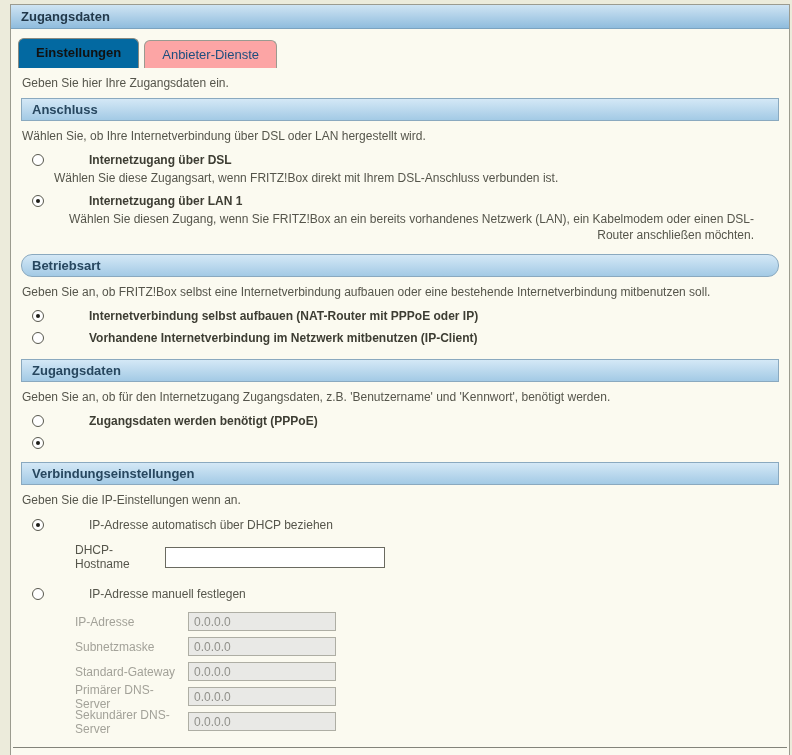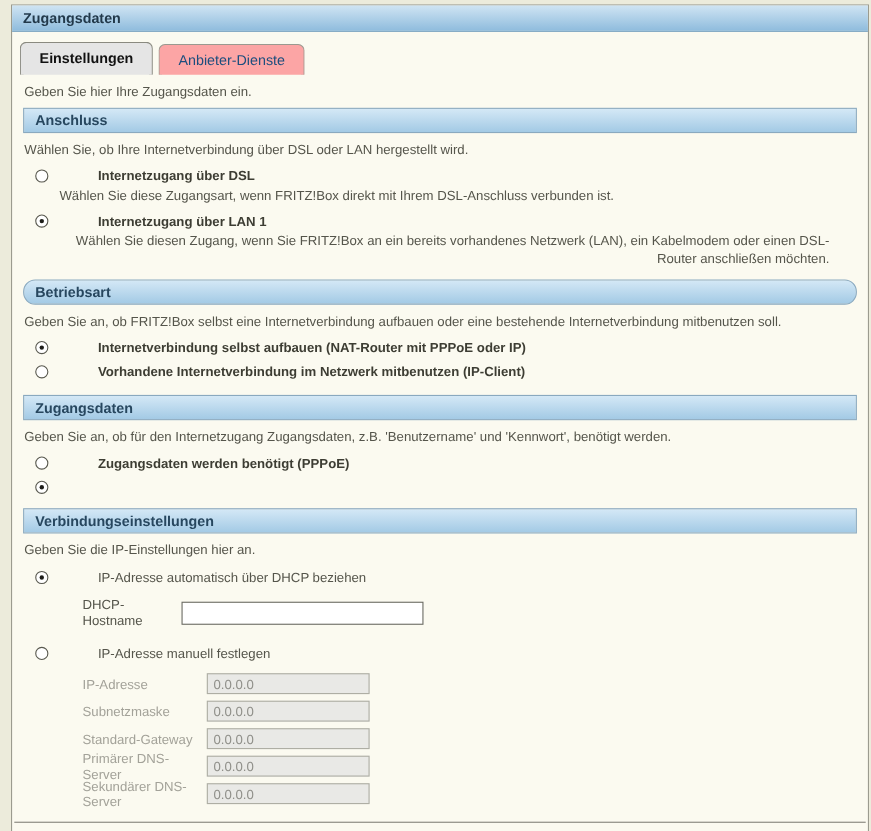--- a/index.html
+++ b/index.html
@@ -33,21 +33,21 @@
   .tab {
     border: 1px solid #9a9a90;
     border-bottom: none;
     border-radius: 6px 6px 0 0;
     padding: 6px 17px 6px 17px;
     font-size: 13px;
     margin-right: 5px;
     cursor: pointer;
   }
   .tab.active {
-    background: #e5e5e5;
+    background: #0369a1;
     font-weight: bold;
     color: #111;
     padding-bottom: 8px;
     border-color: #8a8a80;
   }
   .tab.inactive {
     background: #fca5a5;
     color: #1c4e7e;
     padding-bottom: 6px;
   }
@@ -172,21 +172,21 @@
     <span class="radio"></span>
     <span class="option-label">Zugangsdaten werden benötigt (PPPoE)</span>
   </div>
   <div class="option-row" style="margin-top:7px;">
     <span class="radio checked"></span>
   </div>
 
   <div class="section-bar" style="margin-top:13px;">
     <span>Verbindungseinstellungen</span>
   </div>
-  <div class="para">Geben Sie die IP-Einstellungen hier an.</div>
+  <div class="para">Geben Sie die IP-Einstellungen wenn an.</div>
 
   <div class="option-row" style="margin-top:10px;">
     <span class="radio checked"></span>
     <span class="option-label normal">IP-Adresse automatisch über DHCP beziehen</span>
   </div>
 
   <div class="field-row">
     <span class="flabel">DHCP-Hostname</span>
     <input class="dhcp-input" type="text" value="" style="">
   </div>

